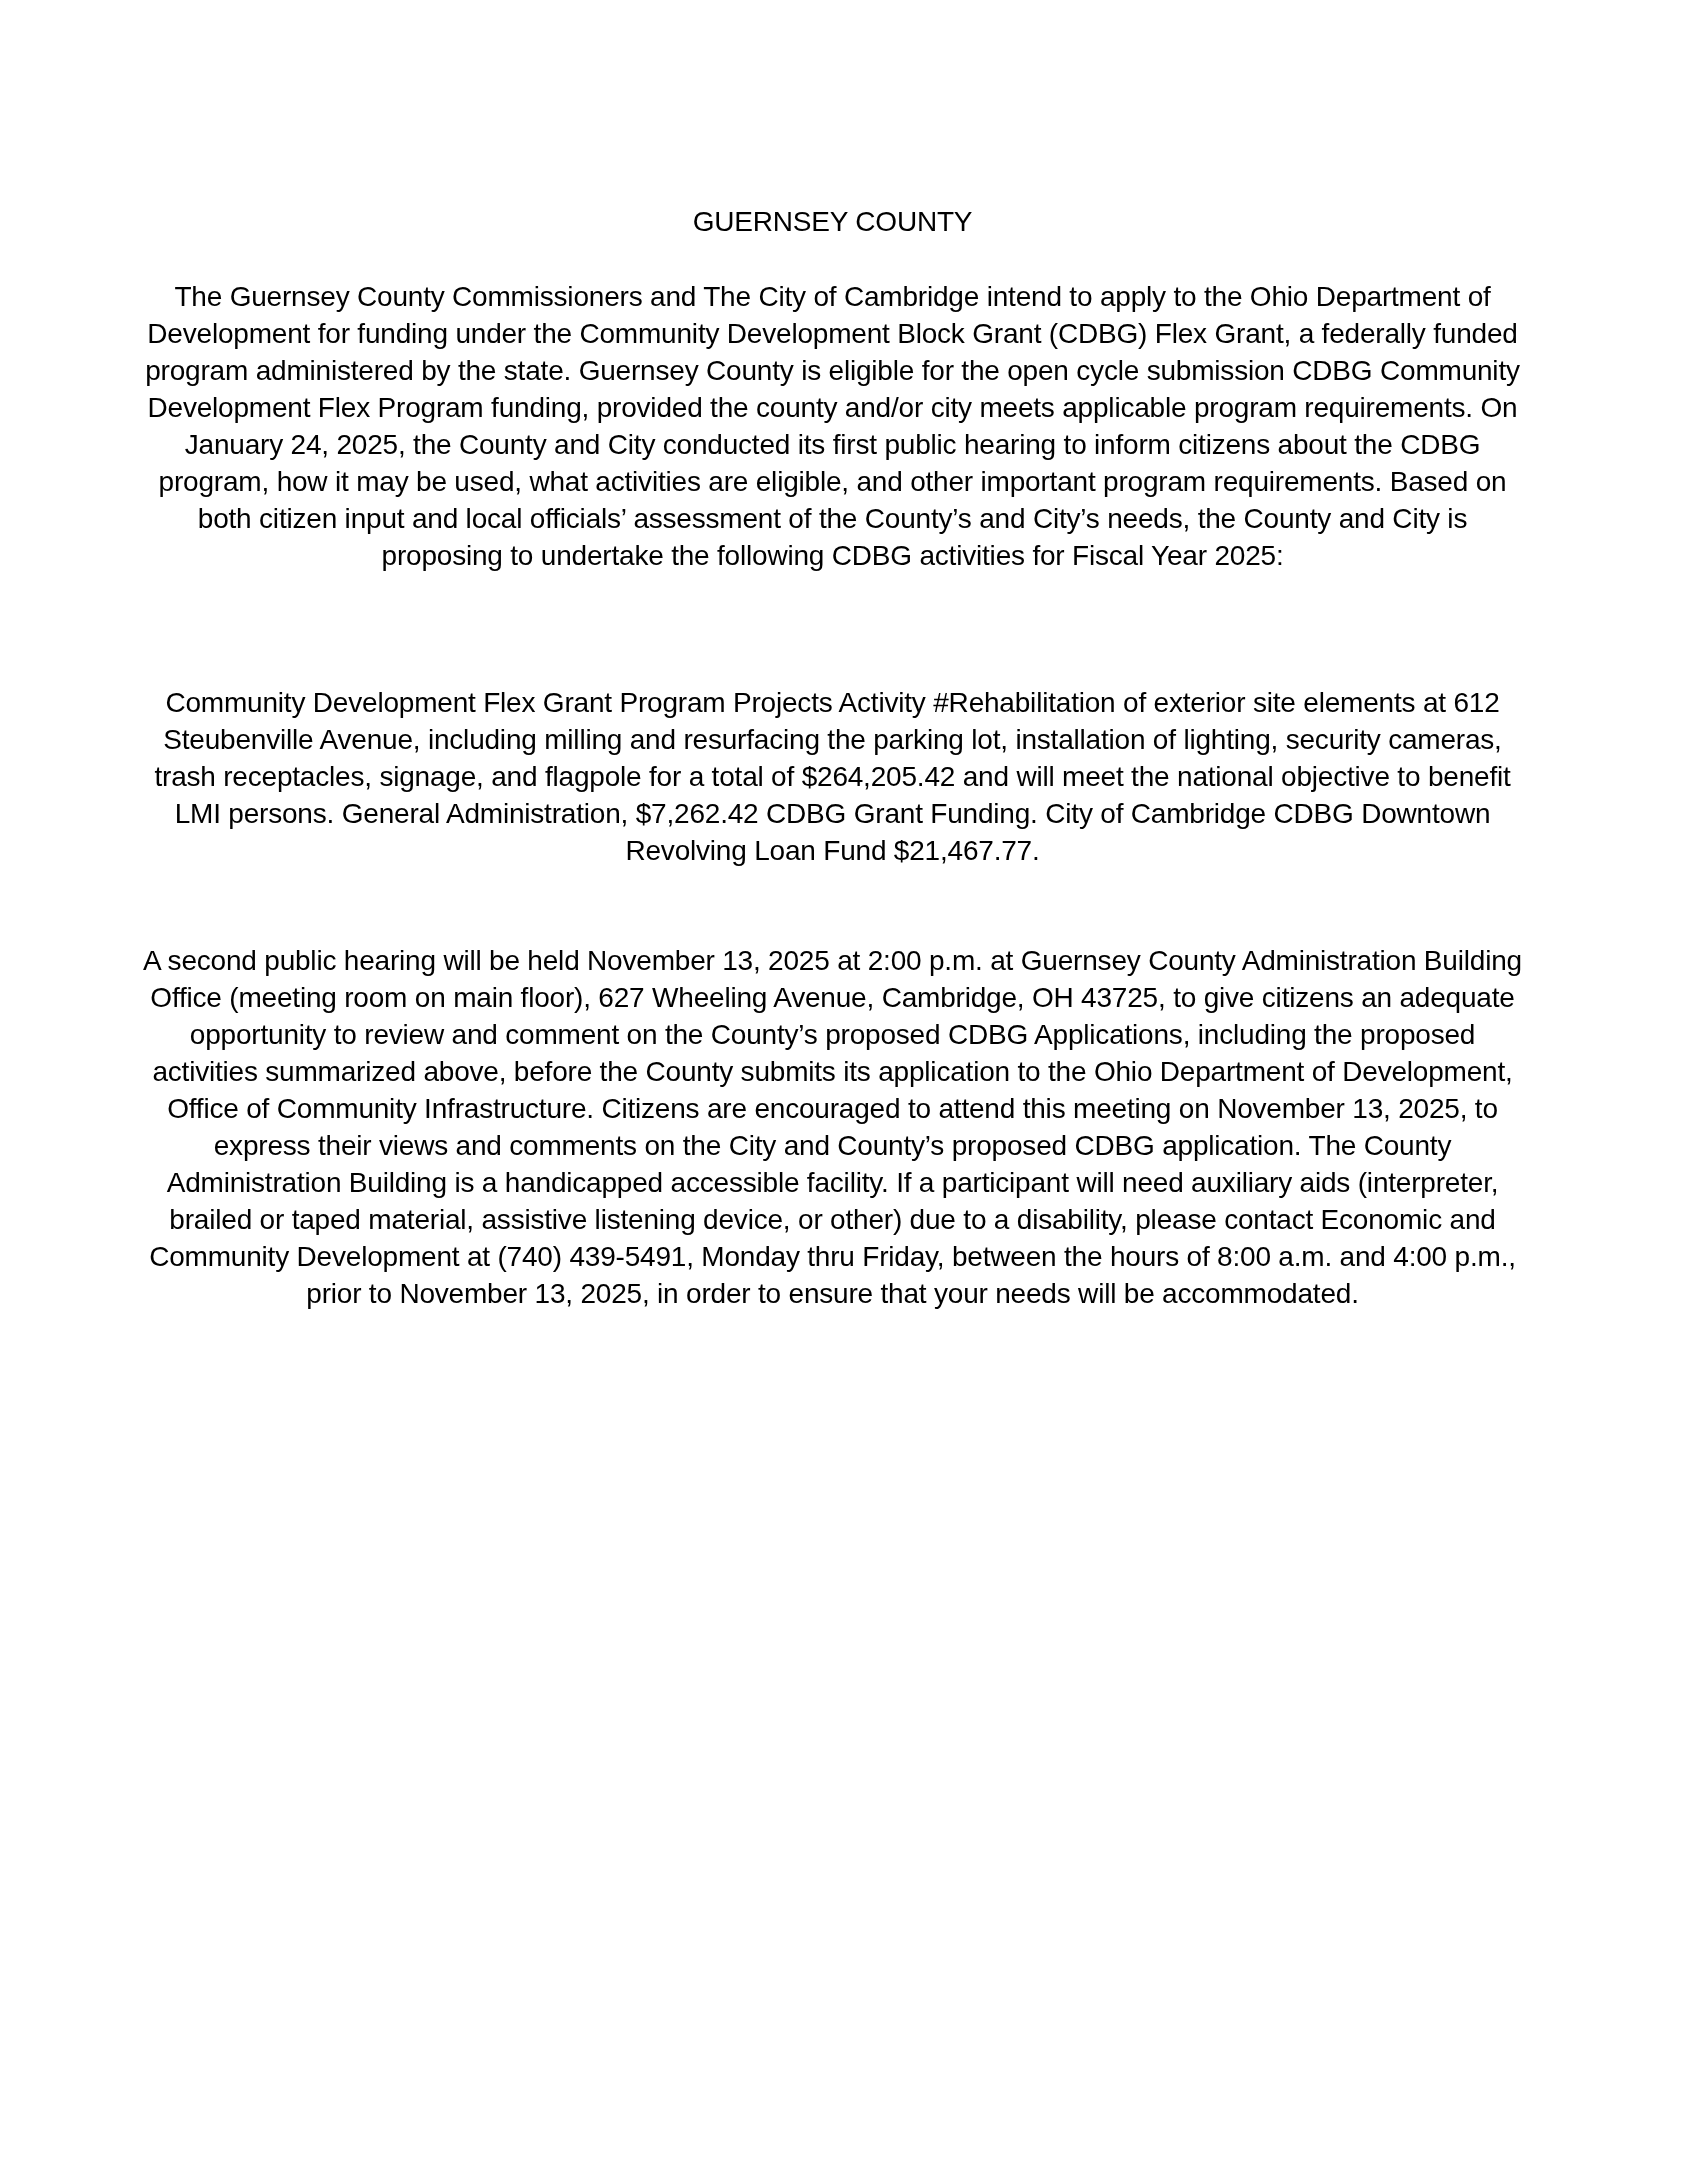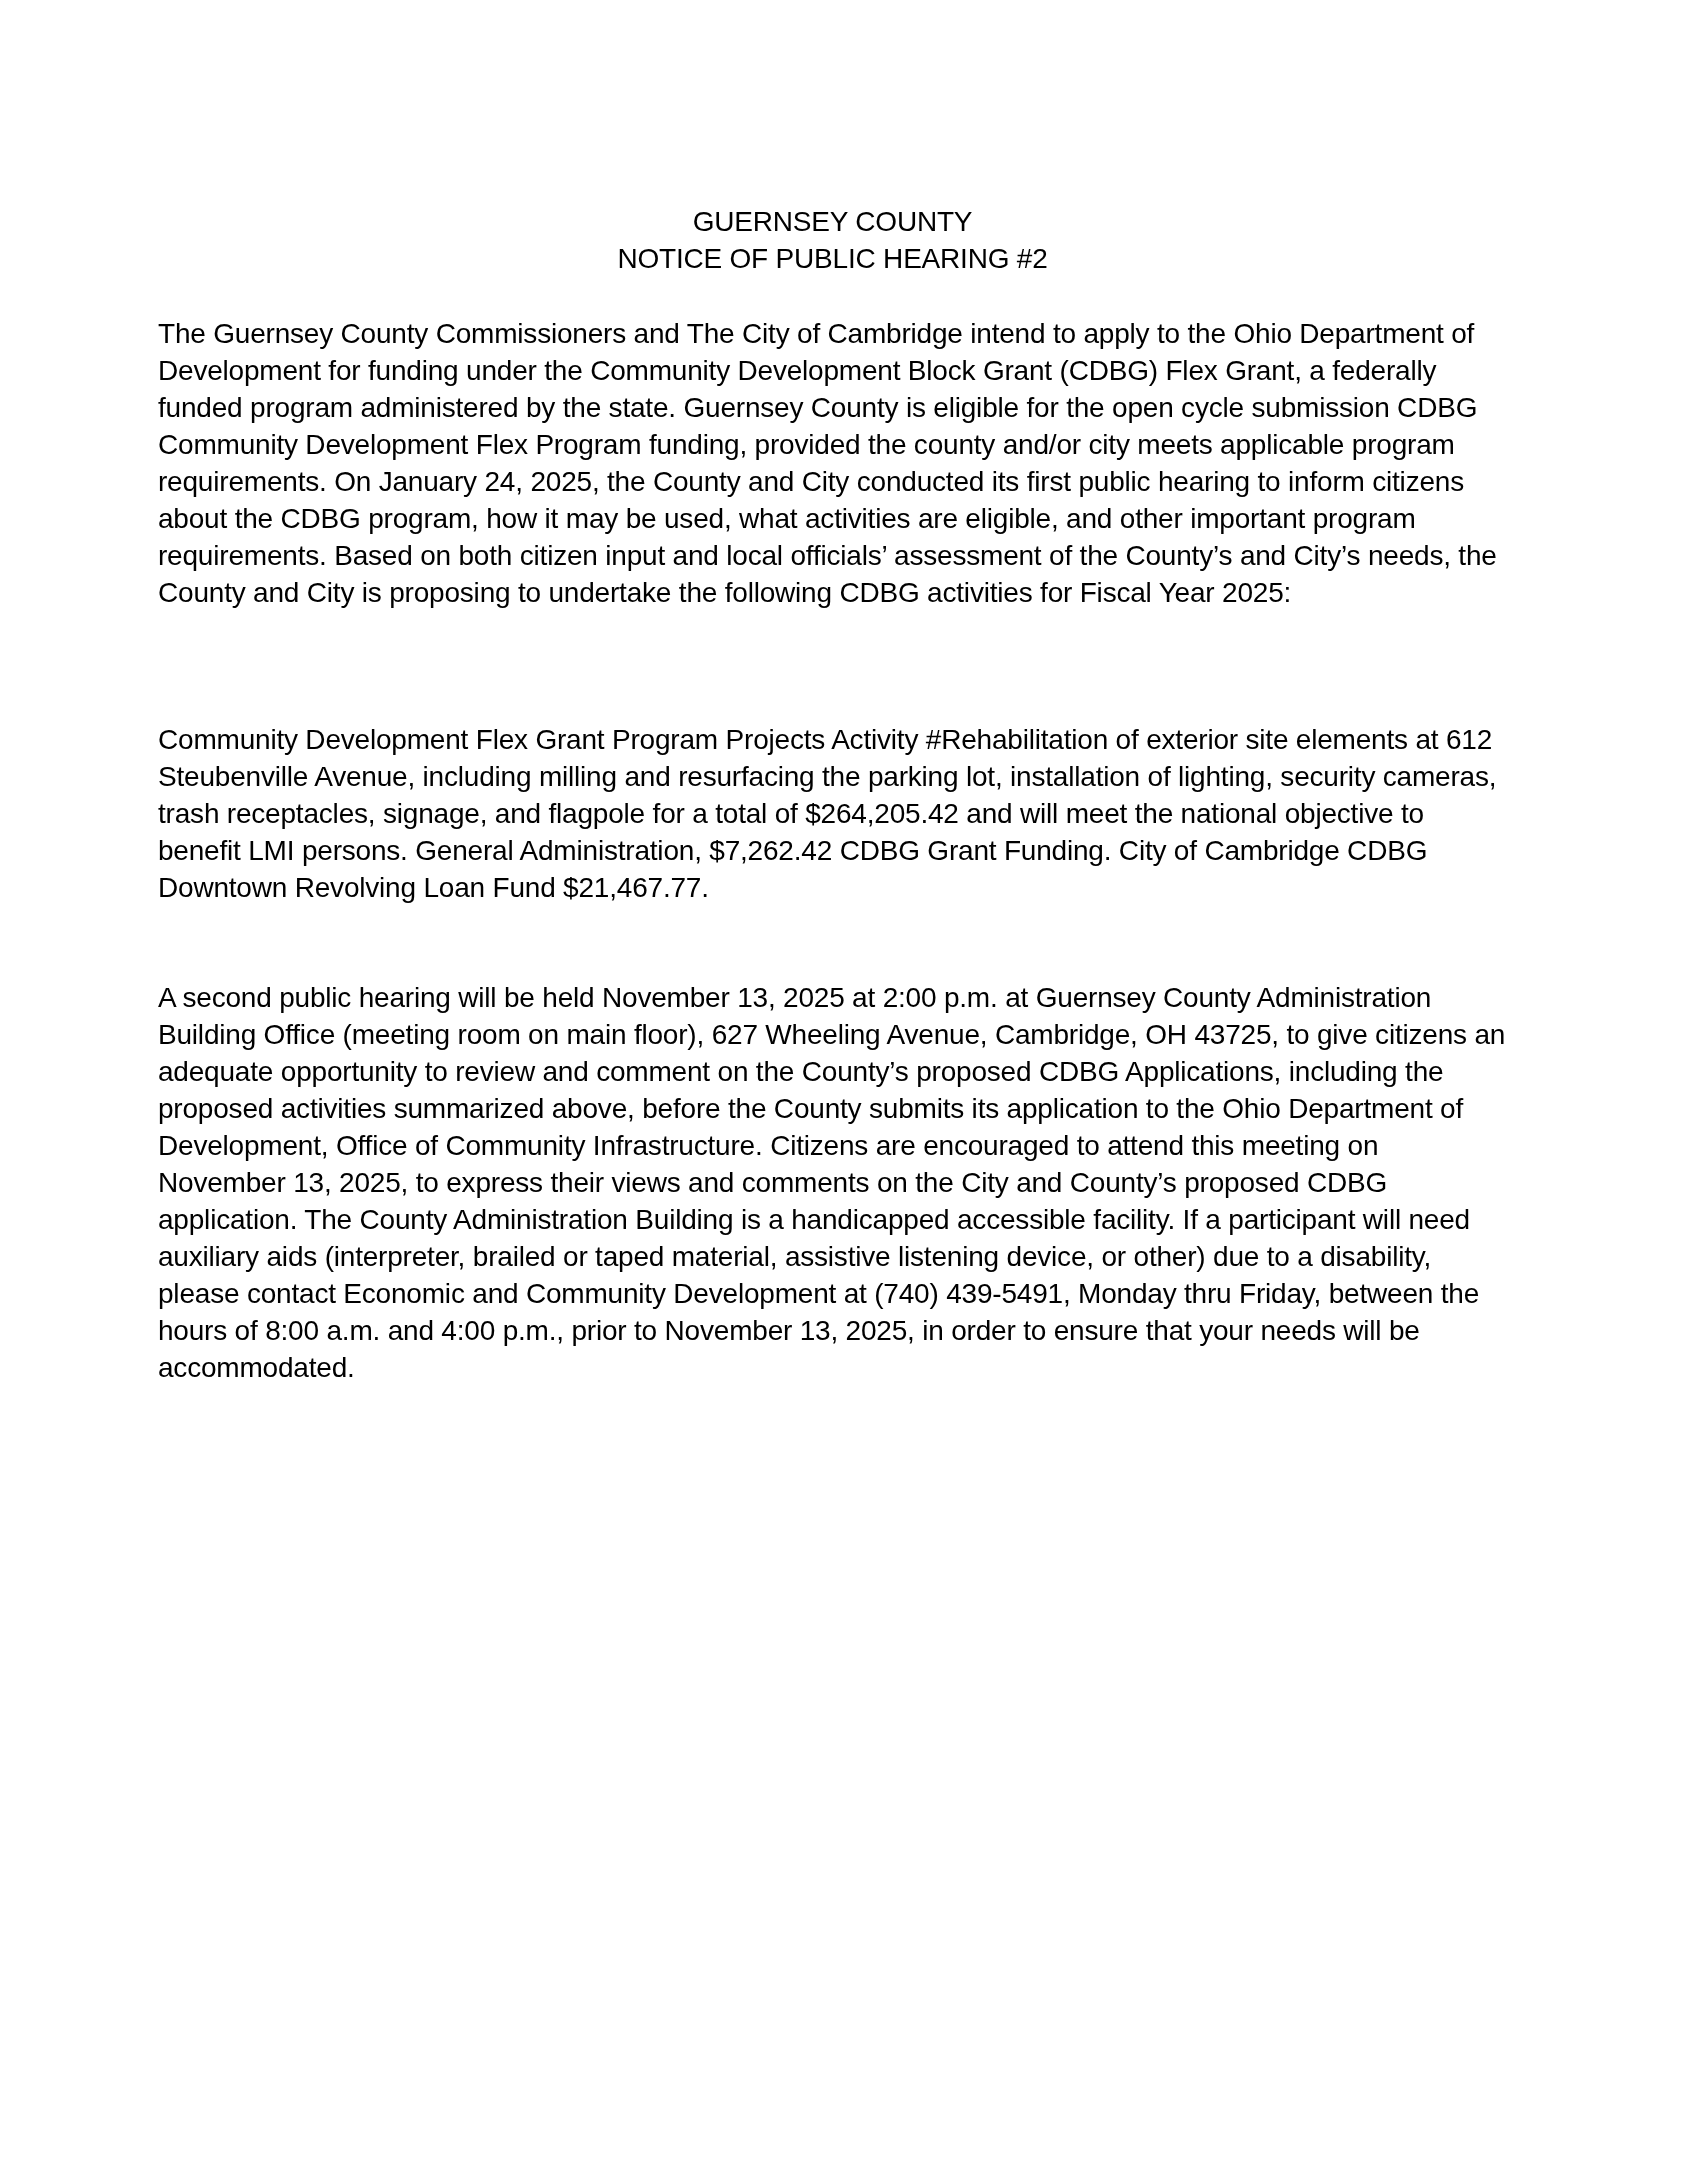--- a/index.html
+++ b/index.html
@@ -27,39 +27,38 @@
     letter-spacing: -0.2px;
   }
   .doc-heading {
     text-align: center;
     margin: 0 0 38px 0;
   }
   .heading-line {
     white-space: nowrap;
   }
   p.para {
-    margin: 16px;
-    text-align: left;
+    margin: 0;
+    text-align: center;
   }
   p.para-projects {
     margin-top: 110px;
   }
   p.para-second-hearing {
     margin-top: 73px;
   }
 </style>
 </head>
 <body>
 
 <div class="page">
   <div class="content">
 
     <header class="doc-heading">
       <div class="heading-line">GUERNSEY COUNTY</div>
-      <div class="heading-line">NOTICE OF PUBLIC HEARING #2</div>
     </header>
 
     <main>
       <p class="para para-intro">The Guernsey County Commissioners and The City of Cambridge intend to apply to the Ohio Department of Development for funding under the Community Development Block Grant (CDBG) Flex Grant, a federally funded program administered by the state. Guernsey County is eligible for the open cycle submission CDBG Community Development Flex Program funding, provided the county and/or city meets applicable program requirements. On January 24, 2025, the County and City conducted its first public hearing to inform citizens about the CDBG program, how it may be used, what activities are eligible, and other important program requirements. Based on both citizen input and local officials’ assessment of the County’s and City’s needs, the County and City is proposing to undertake the following CDBG activities for Fiscal Year 2025:</p>
 
       <p class="para para-projects">Community Development Flex Grant Program Projects Activity #Rehabilitation of exterior site elements at 612 Steubenville Avenue, including milling and resurfacing the parking lot, installation of lighting, security cameras, trash receptacles, signage, and flagpole for a total of $264,205.42 and will meet the national objective to benefit LMI persons. General Administration, $7,262.42 CDBG Grant Funding. City of Cambridge CDBG Downtown Revolving Loan Fund $21,467.77.</p>
 
       <p class="para para-second-hearing">A second public hearing will be held November 13, 2025 at 2:00 p.m. at Guernsey County Administration Building Office (meeting room on main floor), 627 Wheeling Avenue, Cambridge, OH 43725, to give citizens an adequate opportunity to review and comment on the County’s proposed CDBG Applications, including the proposed activities summarized above, before the County submits its application to the Ohio Department of Development, Office of Community Infrastructure. Citizens are encouraged to attend this meeting on November 13, 2025, to express their views and comments on the City and County’s proposed CDBG application. The County Administration Building is a handicapped accessible facility. If a participant will need auxiliary aids (interpreter, brailed or taped material, assistive listening device, or other) due to a disability, please contact Economic and Community Development at (740) 439-5491, Monday thru Friday, between the hours of 8:00 a.m. and 4:00 p.m., prior to November 13, 2025, in order to ensure that your needs will be accommodated.</p>
     </main>
 

